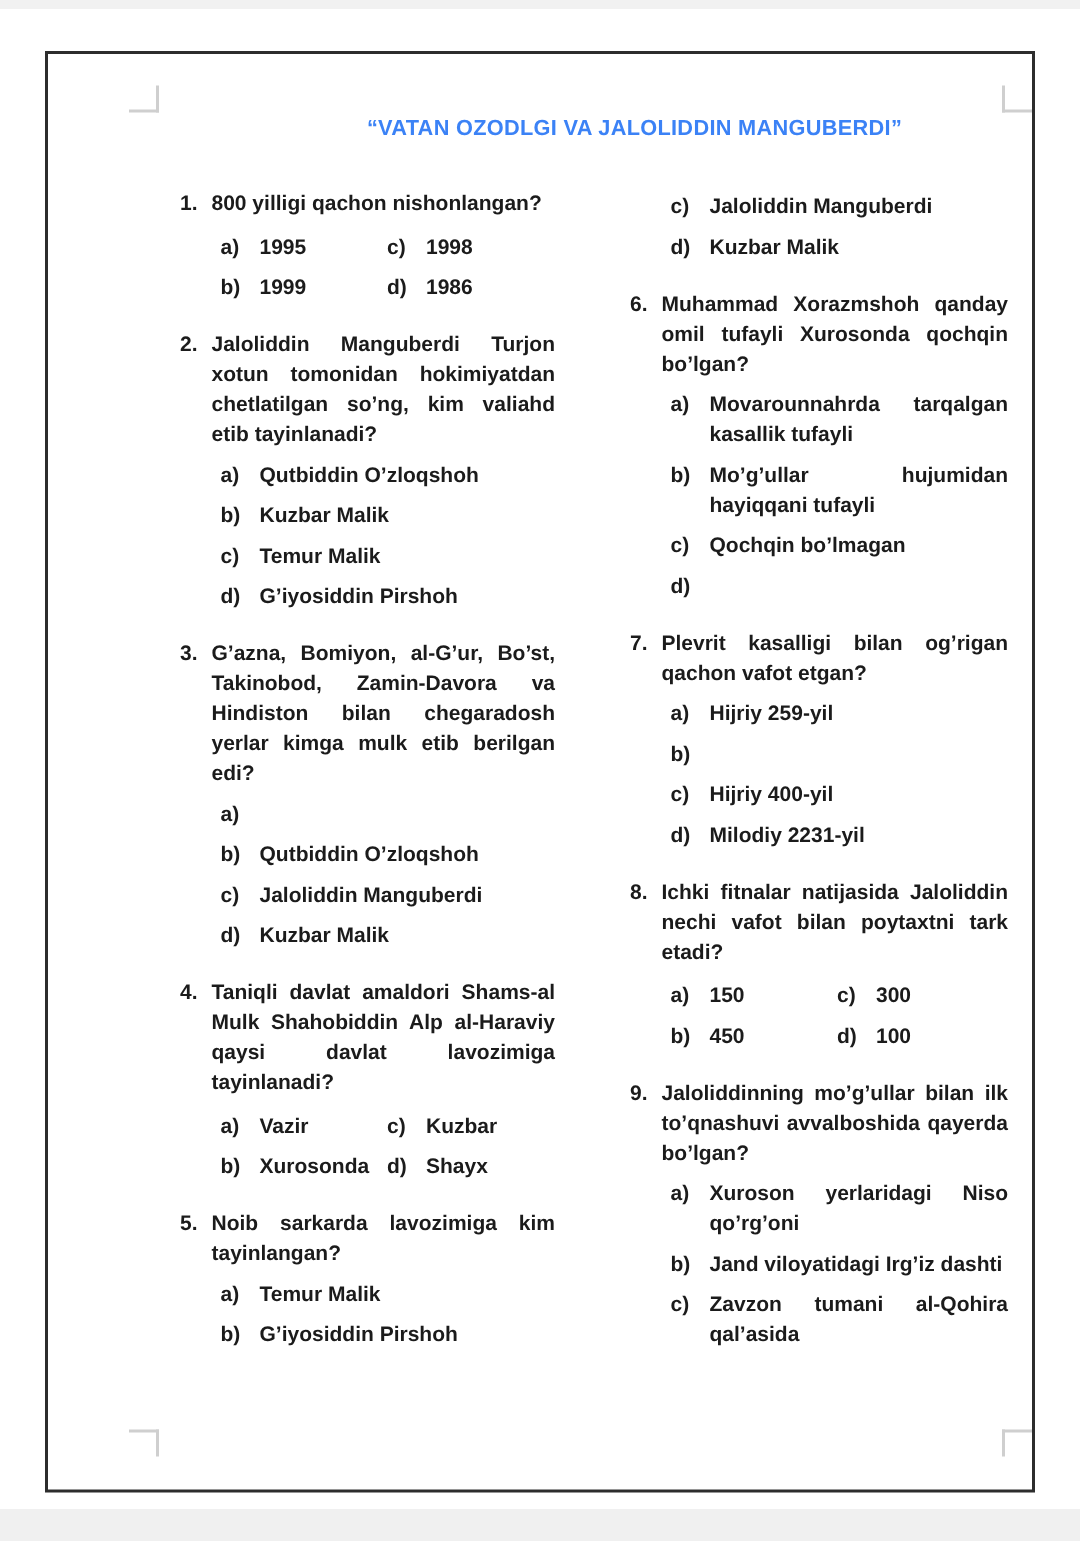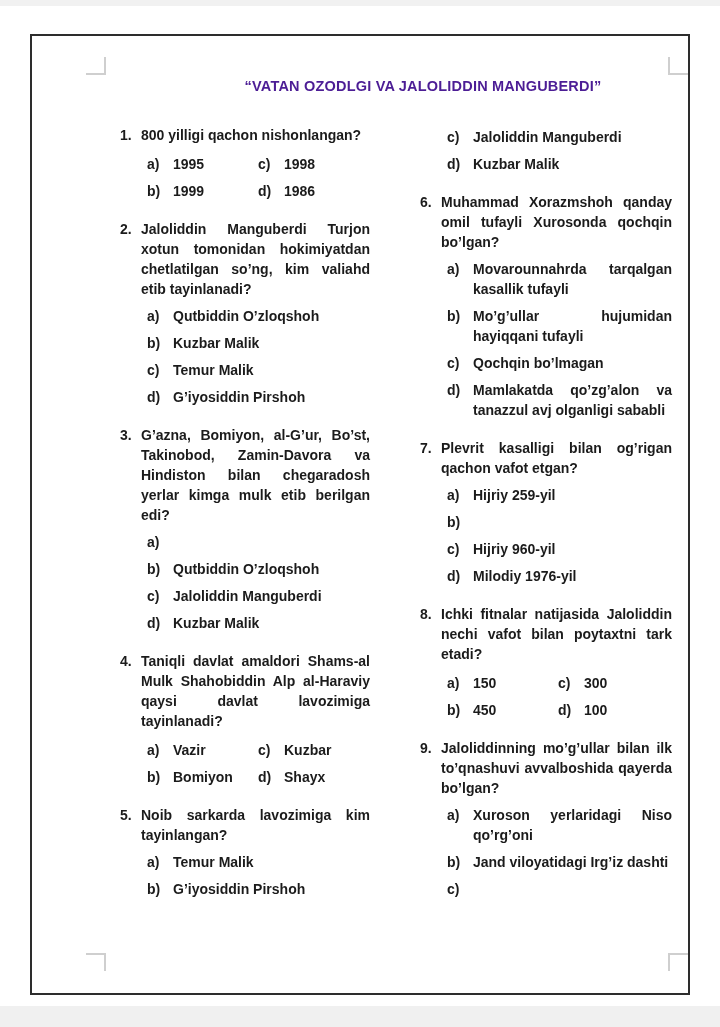--- a/index.html
+++ b/index.html
@@ -23,21 +23,21 @@
   .crop.tl { left:54px;  top:21px;  border-right:2px solid #cfcfcf; border-bottom:2px solid #cfcfcf; }
   .crop.tr { left:636px; top:21px;  border-left:2px solid #cfcfcf;  border-bottom:2px solid #cfcfcf; }
   .crop.bl { left:54px;  top:917px; border-right:2px solid #cfcfcf; border-top:2px solid #cfcfcf; }
   .crop.br { left:636px; top:917px; border-left:2px solid #cfcfcf;  border-top:2px solid #cfcfcf; }
 
   .content { padding:42px 14px 0 88px; }
 
   .title {
     text-align:center;
     font-size:14.5px; font-weight:700; letter-spacing:0.2px;
-    color:#4c1d95; white-space:nowrap;
+    color:#3b82f6; white-space:nowrap;
     position:relative; left:26px;
   }
 
   .columns { display:flex; gap:50px; margin-top:31px; }
   .col { font-size:14px; font-weight:700; line-height:20px; }
   .col-left  { width:250px; flex:none; }
   .col-right { width:252px; flex:none; }
 
   .question { margin-bottom:18px; }
   .qrow  { display:flex; }
@@ -155,21 +155,21 @@
             <div class="opt">
               <span class="olabel">a)</span>
               <span class="otext">Vazir</span>
             </div>
             <div class="opt">
               <span class="olabel">c)</span>
               <span class="otext">Kuzbar</span>
             </div>
             <div class="opt">
               <span class="olabel">b)</span>
-              <span class="otext">Bomiyon</span>
+              <span class="otext">Xurosonda</span>
             </div>
             <div class="opt">
               <span class="olabel">d)</span>
               <span class="otext">Shayx</span>
             </div>
           </div>
         </div>
 
         <div class="question">
           <div class="qrow">
@@ -218,45 +218,44 @@
             <div class="opt">
               <span class="olabel">b)</span>
               <span class="otext">Mo’g’ullar hujumidan hayiqqani tufayli</span>
             </div>
             <div class="opt">
               <span class="olabel">c)</span>
               <span class="otext">Qochqin bo’lmagan</span>
             </div>
             <div class="opt">
               <span class="olabel">d)</span>
-              <span class="otext">Mamlakatda qo’zg’alon va tanazzul avj olganligi sababli</span>
             </div>
           </div>
         </div>
 
         <div class="question">
           <div class="qrow">
             <span class="qnum">7.</span>
             <span class="qtext">Plevrit kasalligi bilan og’rigan qachon vafot etgan?</span>
           </div>
           <div class="opts">
             <div class="opt">
               <span class="olabel">a)</span>
               <span class="otext">Hijriy 259-yil</span>
             </div>
             <div class="opt">
               <span class="olabel">b)</span>
             </div>
             <div class="opt">
               <span class="olabel">c)</span>
-              <span class="otext">Hijriy 960-yil</span>
-            </div>
-            <div class="opt">
-              <span class="olabel">d)</span>
-              <span class="otext">Milodiy 1976-yil</span>
+              <span class="otext">Hijriy 400-yil</span>
+            </div>
+            <div class="opt">
+              <span class="olabel">d)</span>
+              <span class="otext">Milodiy 2231-yil</span>
             </div>
           </div>
         </div>
 
         <div class="question">
           <div class="qrow">
             <span class="qnum">8.</span>
             <span class="qtext">Ichki fitnalar natijasida Jaloliddin nechi vafot bilan poytaxtni tark etadi?</span>
           </div>
           <div class="opts-grid">
@@ -288,20 +287,21 @@
             <div class="opt">
               <span class="olabel">a)</span>
               <span class="otext">Xuroson yerlaridagi Niso qo’rg’oni</span>
             </div>
             <div class="opt">
               <span class="olabel">b)</span>
               <span class="otext">Jand viloyatidagi Irg’iz dashti</span>
             </div>
             <div class="opt">
               <span class="olabel">c)</span>
+              <span class="otext">Zavzon tumani al-Qohira qal’asida</span>
             </div>
           </div>
         </div>
 
       </div>
     </div>
   </div>
 </div>
 
 <div class="strip-bottom"></div>

